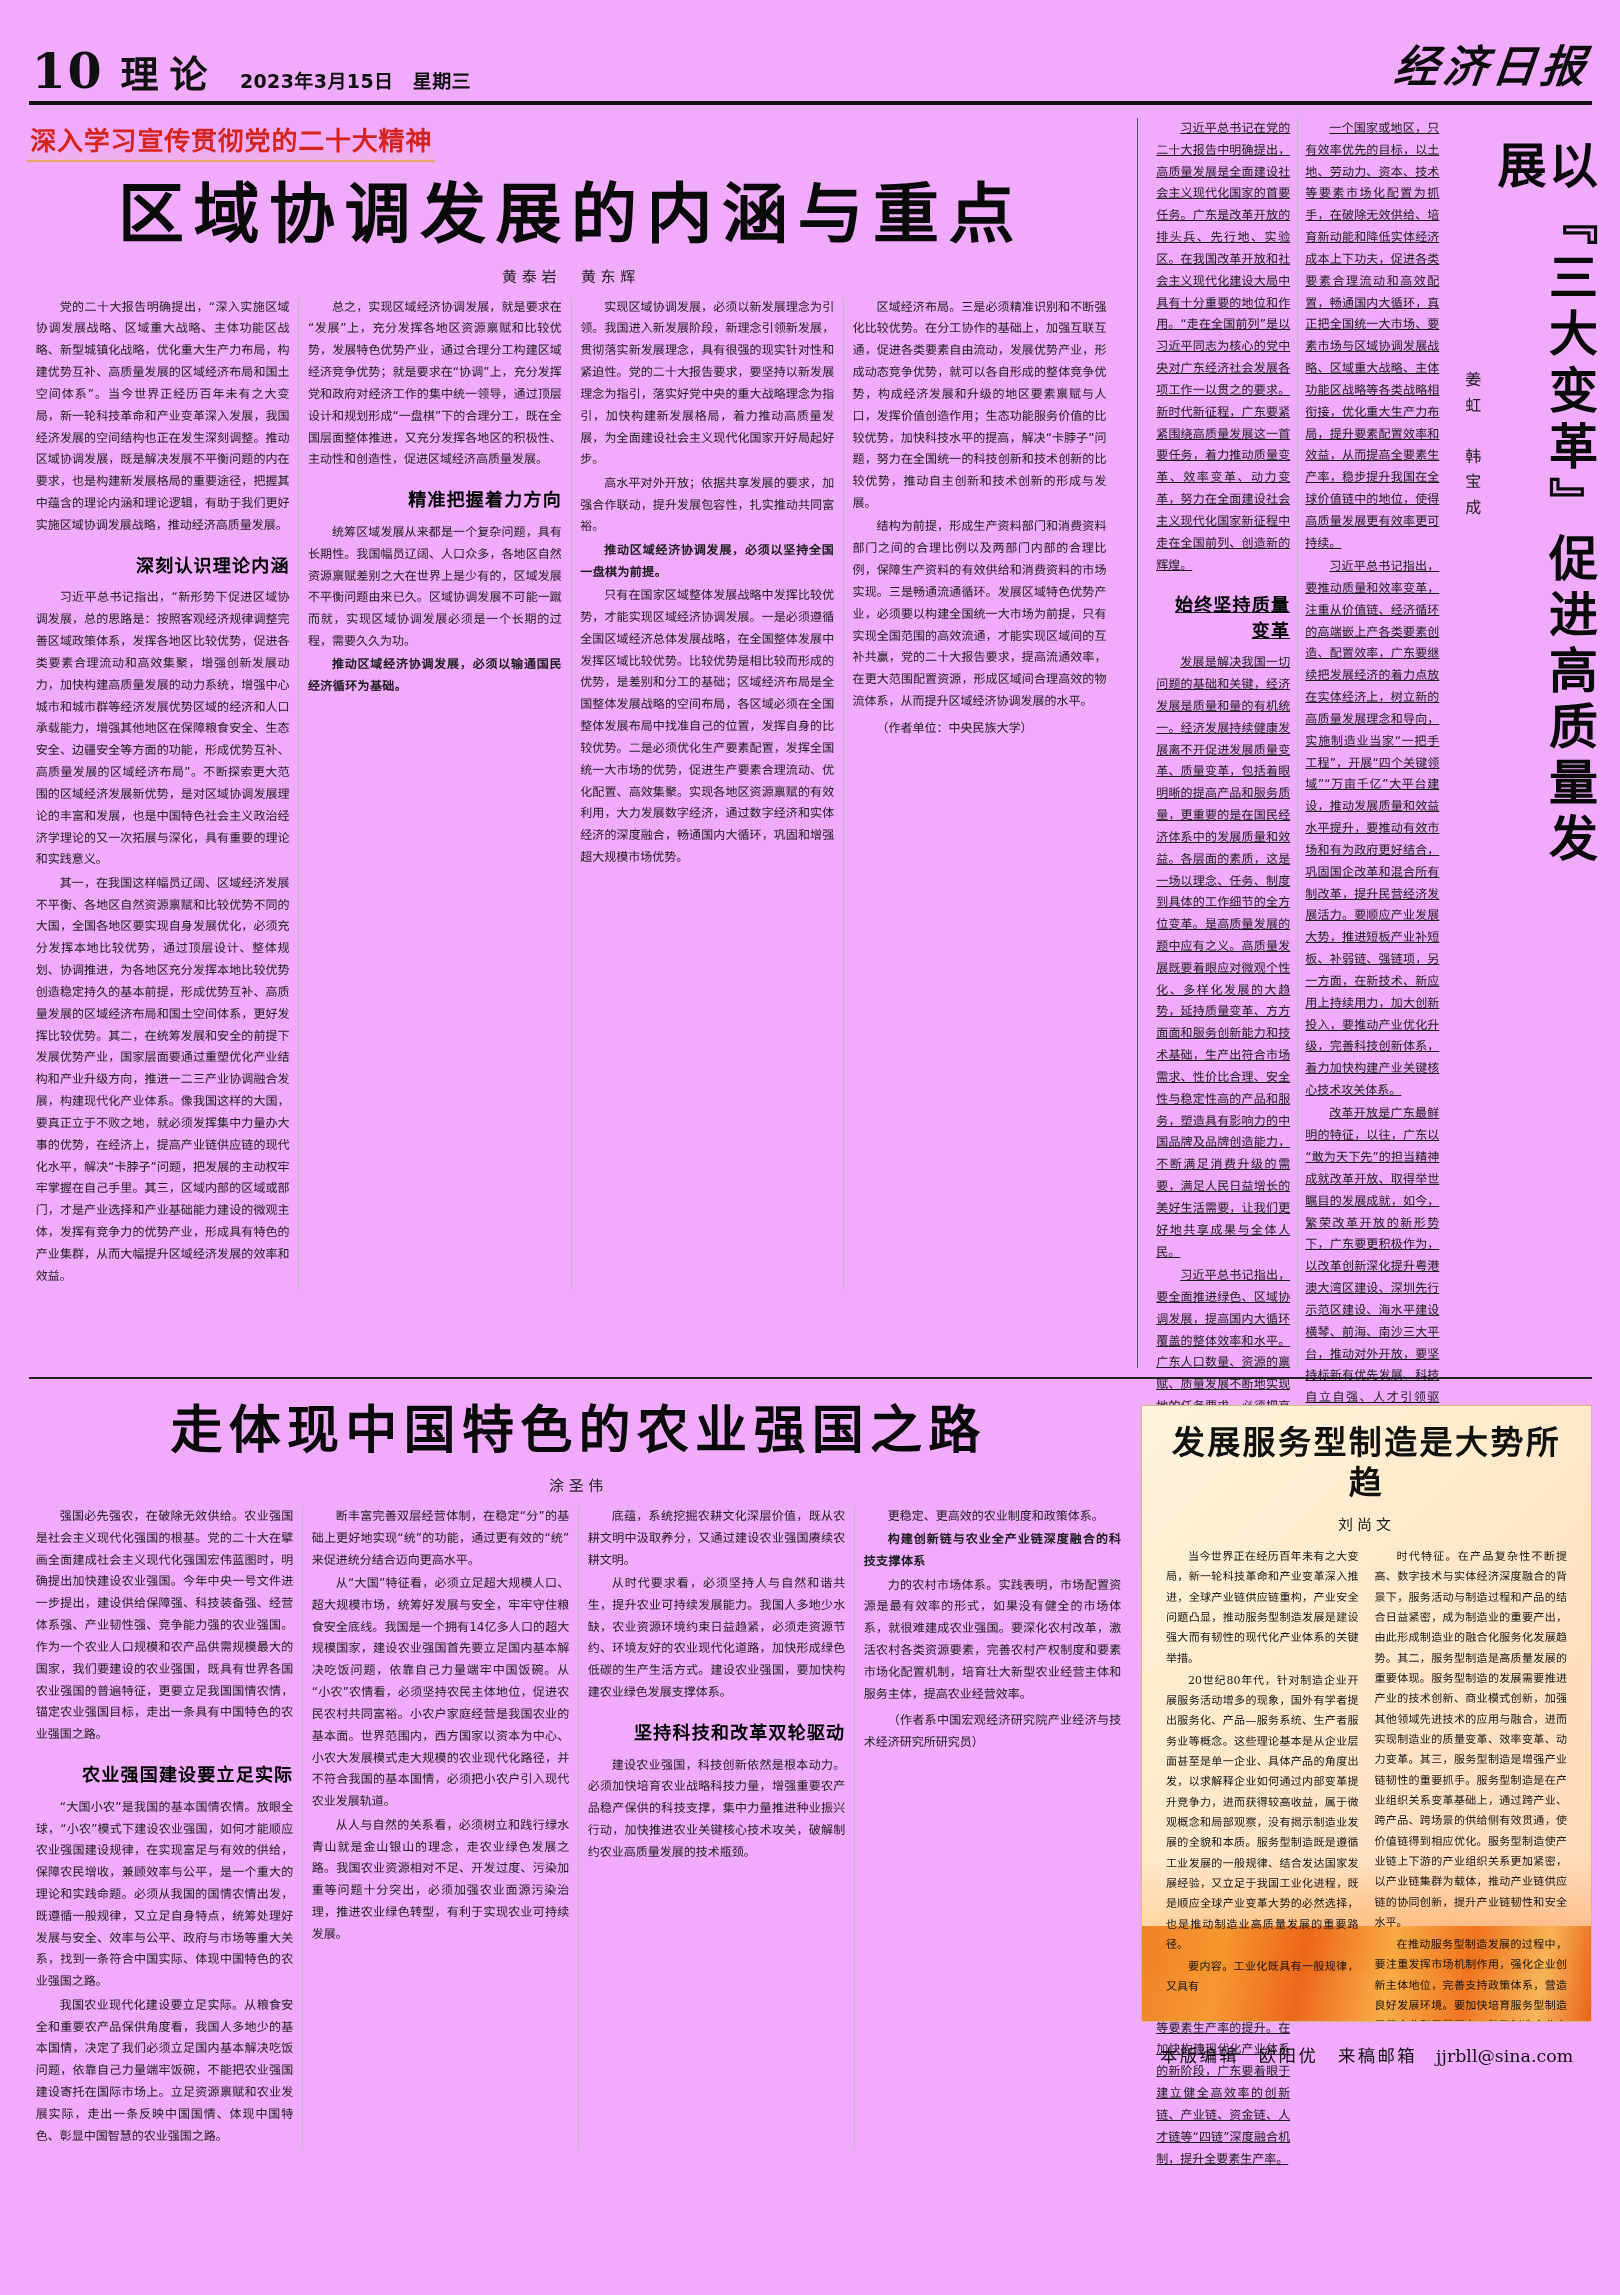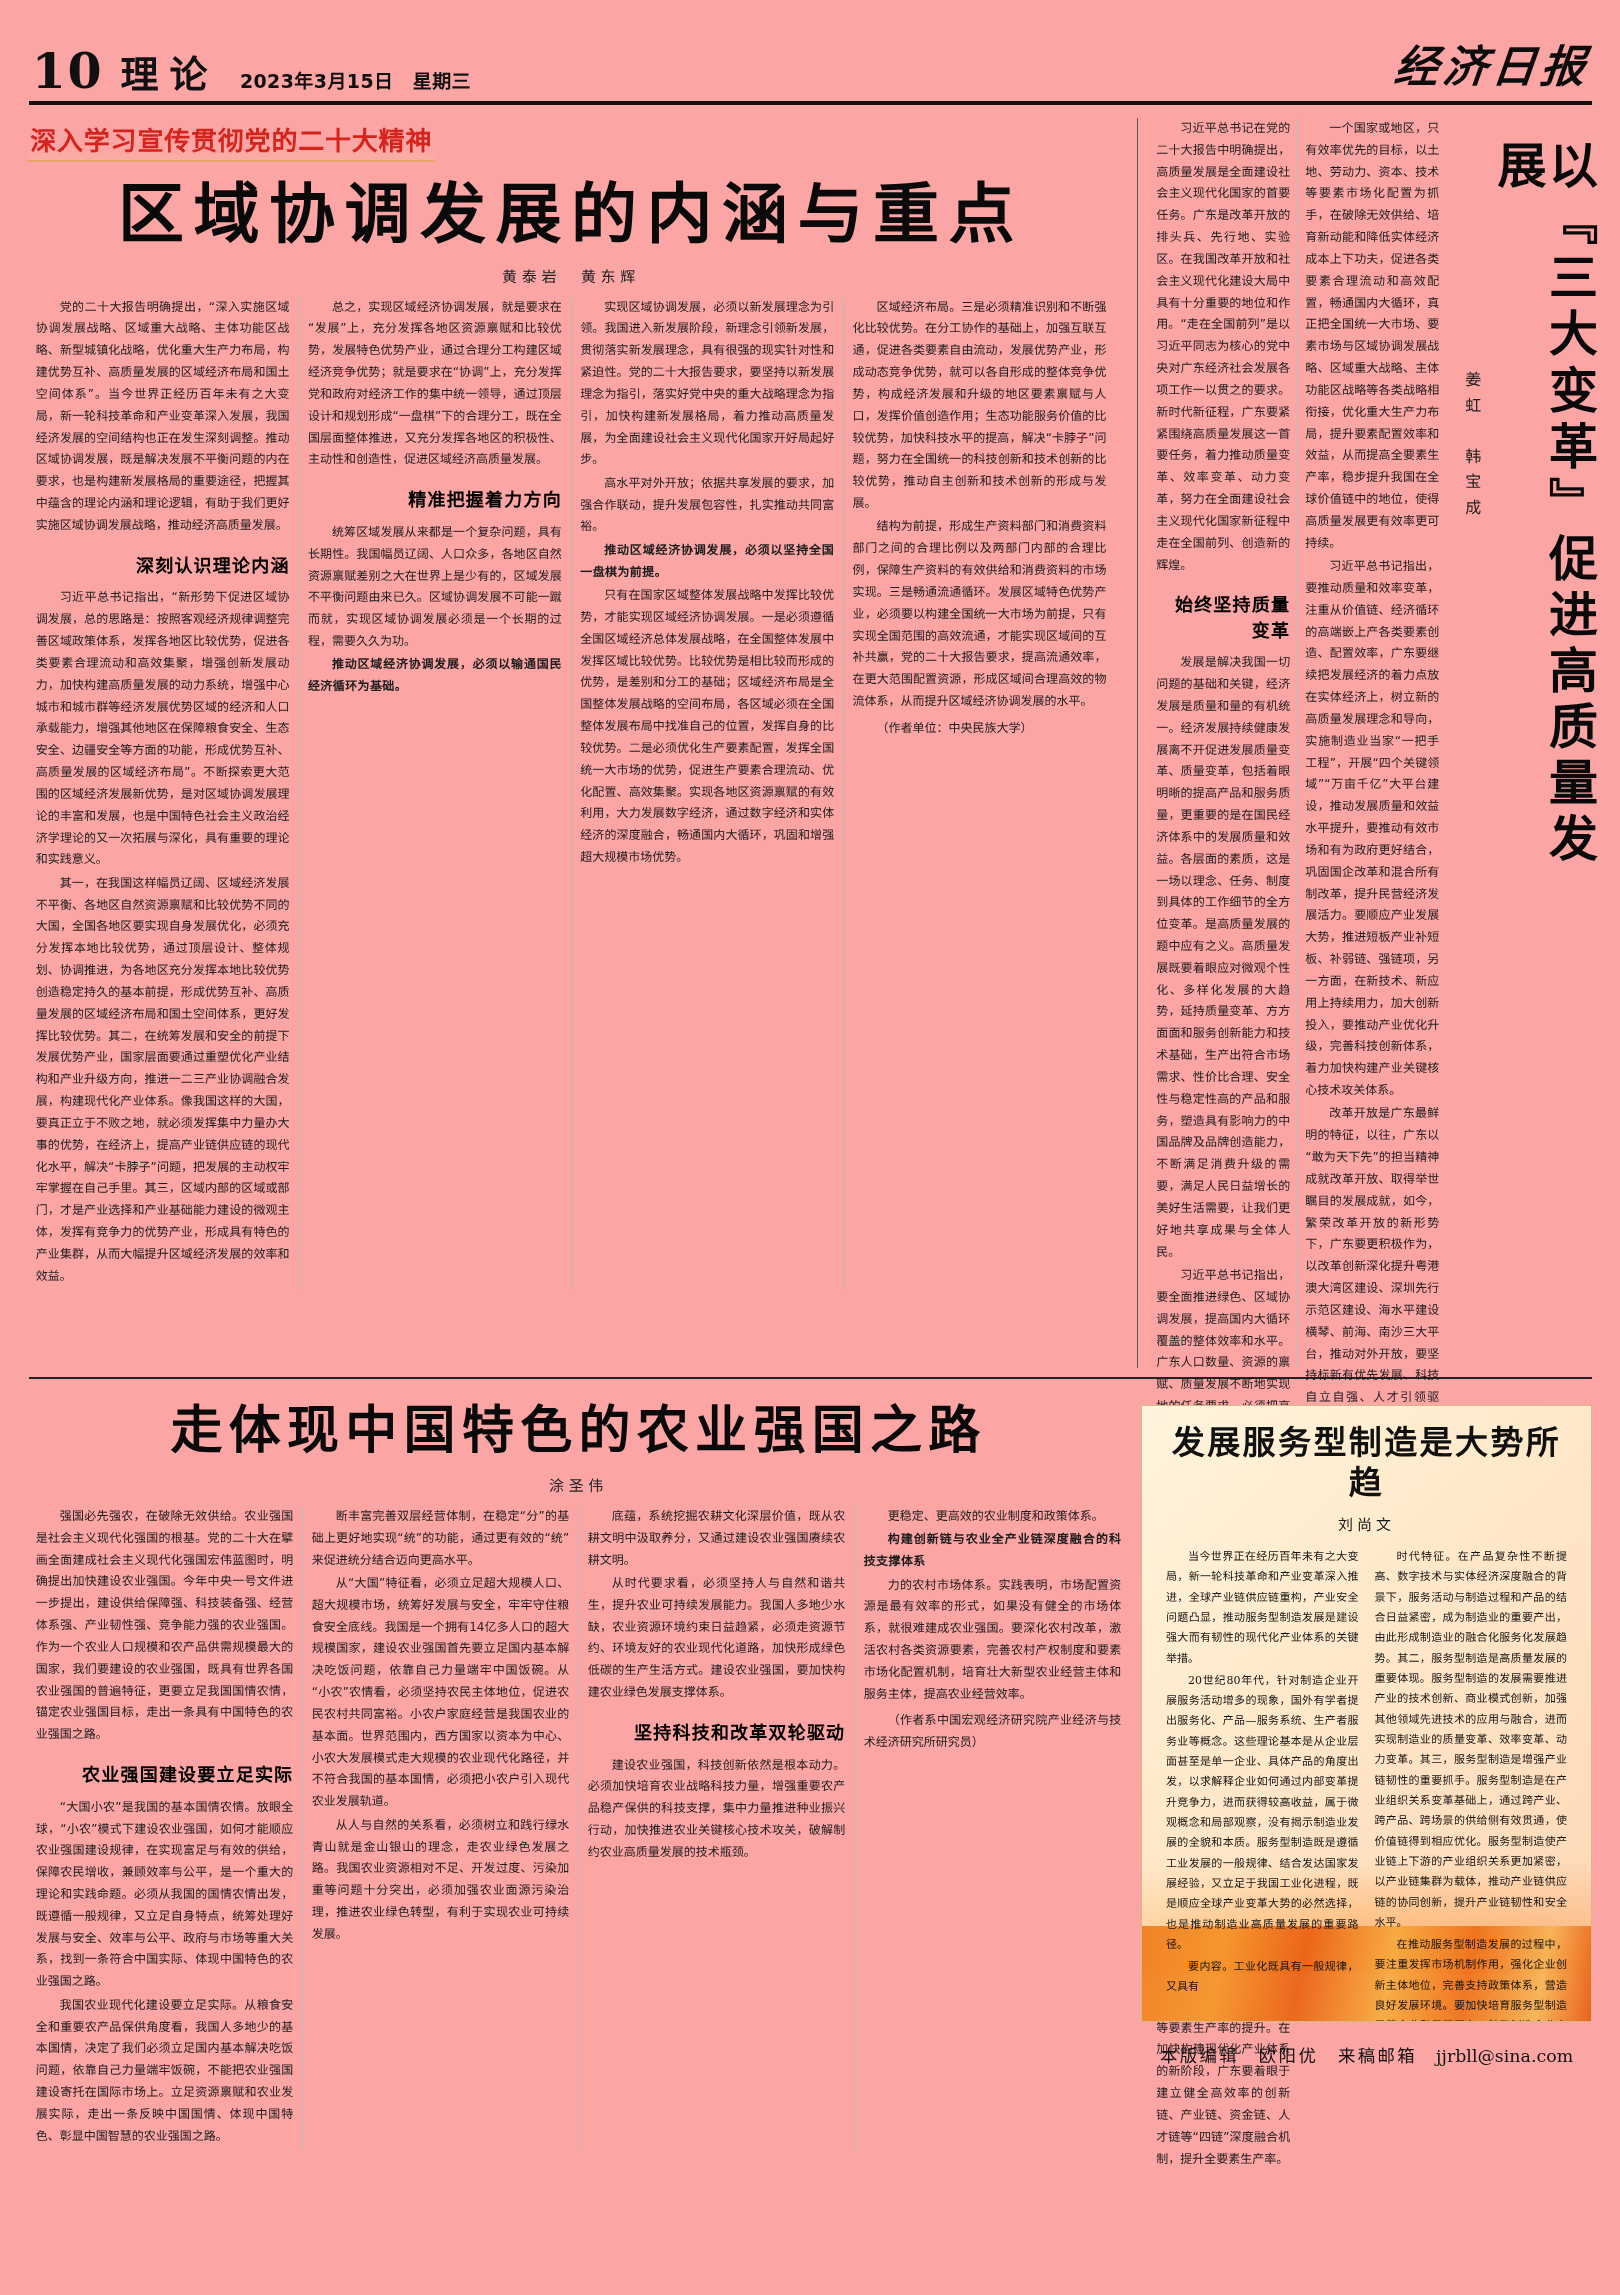--- a/index.html
+++ b/index.html
@@ -16,21 +16,21 @@
     color: #1a1a1a;
     position: relative;
     overflow: hidden;
   }
 
   .page {
     width: 1621px;
     height: 2295px;
     padding: 20.6px 27px 8px 27px;
     position: relative;
-    background: #fca5a5;
+    background: #f0abfc;
   }
 
   
   .masthead {
     display: flex;
     align-items: flex-end;
     justify-content: space-between;
     height: 76px;
     padding: 0 4.7px;
   }
@@ -199,20 +199,21 @@
     letter-spacing: 9.5px;
     color: #222;
     height: 237px;
     margin-top: 253px;
     margin-left: 4.7px;
   }
   .vside-cols {
     display: flex;
     flex: 1;
     padding-right: 8px;
+    text-decoration: underline;
   }
   .vside-cols > .col {
     flex: 1 1 0;
     padding: 0 7.1px;
     border-right: 0.8px solid #bbb;
   }
   .vside-cols > .col:last-child { border-right: none; }
 
   
   .rule-mid {

